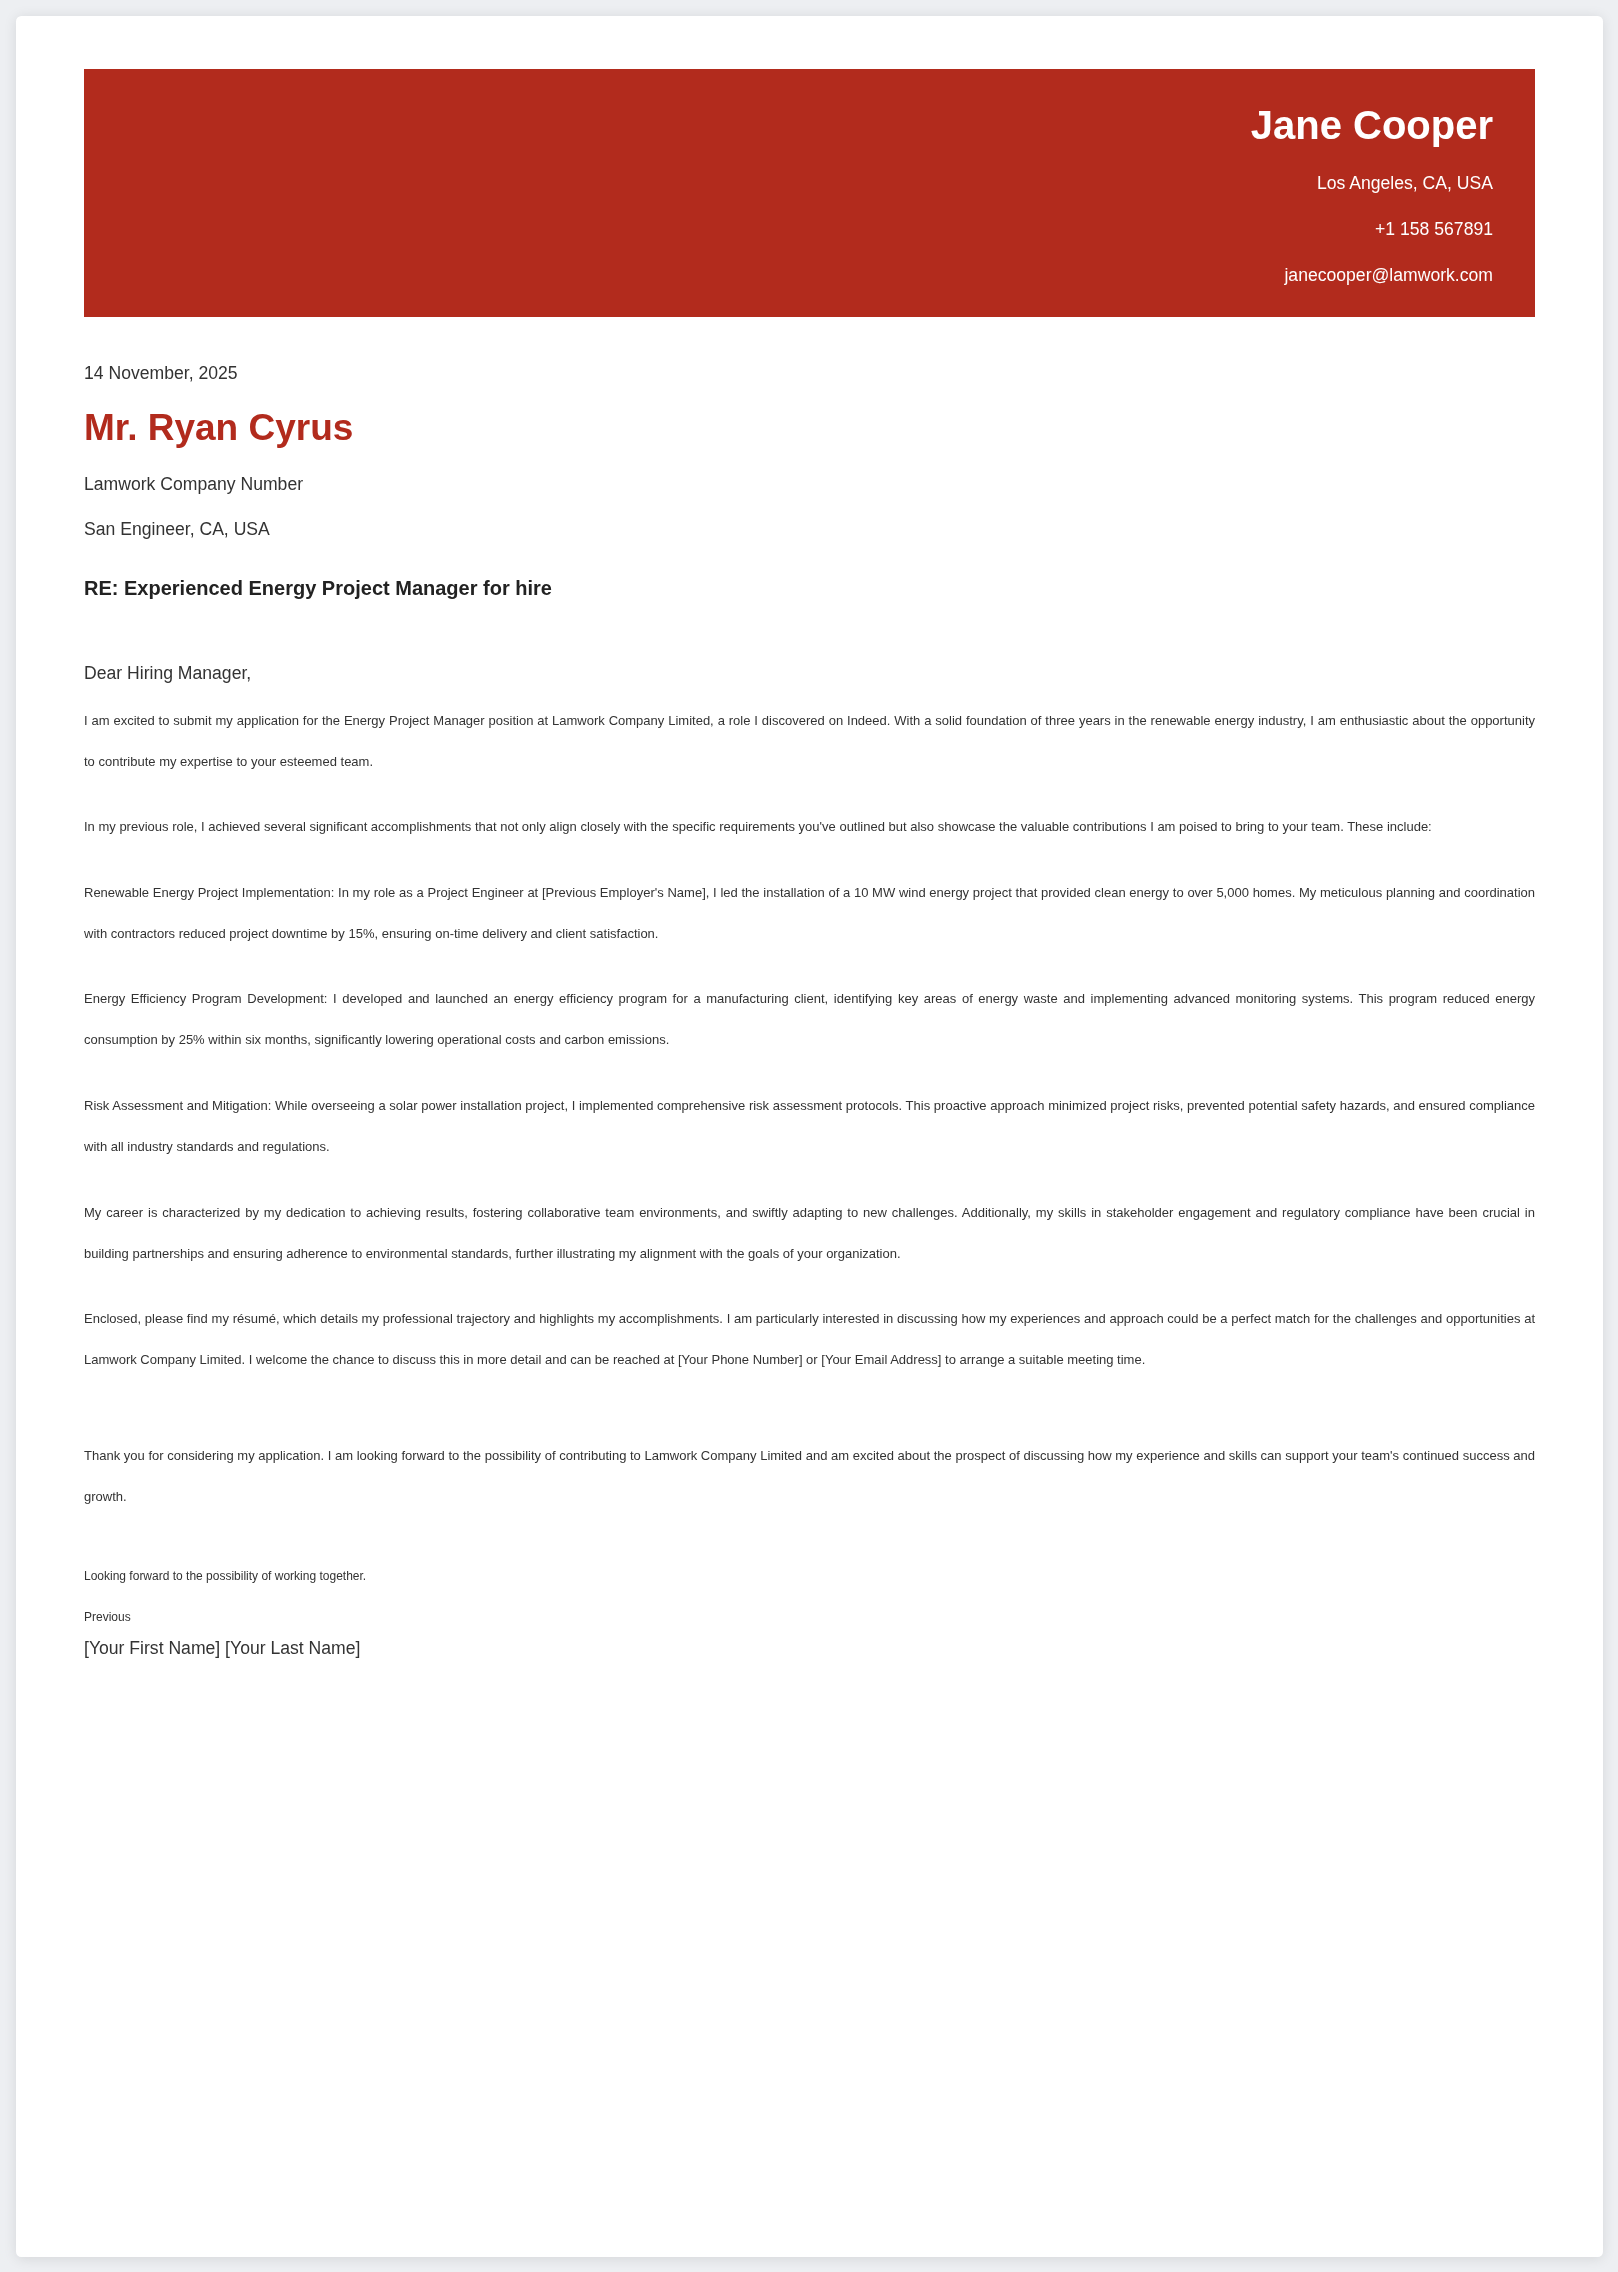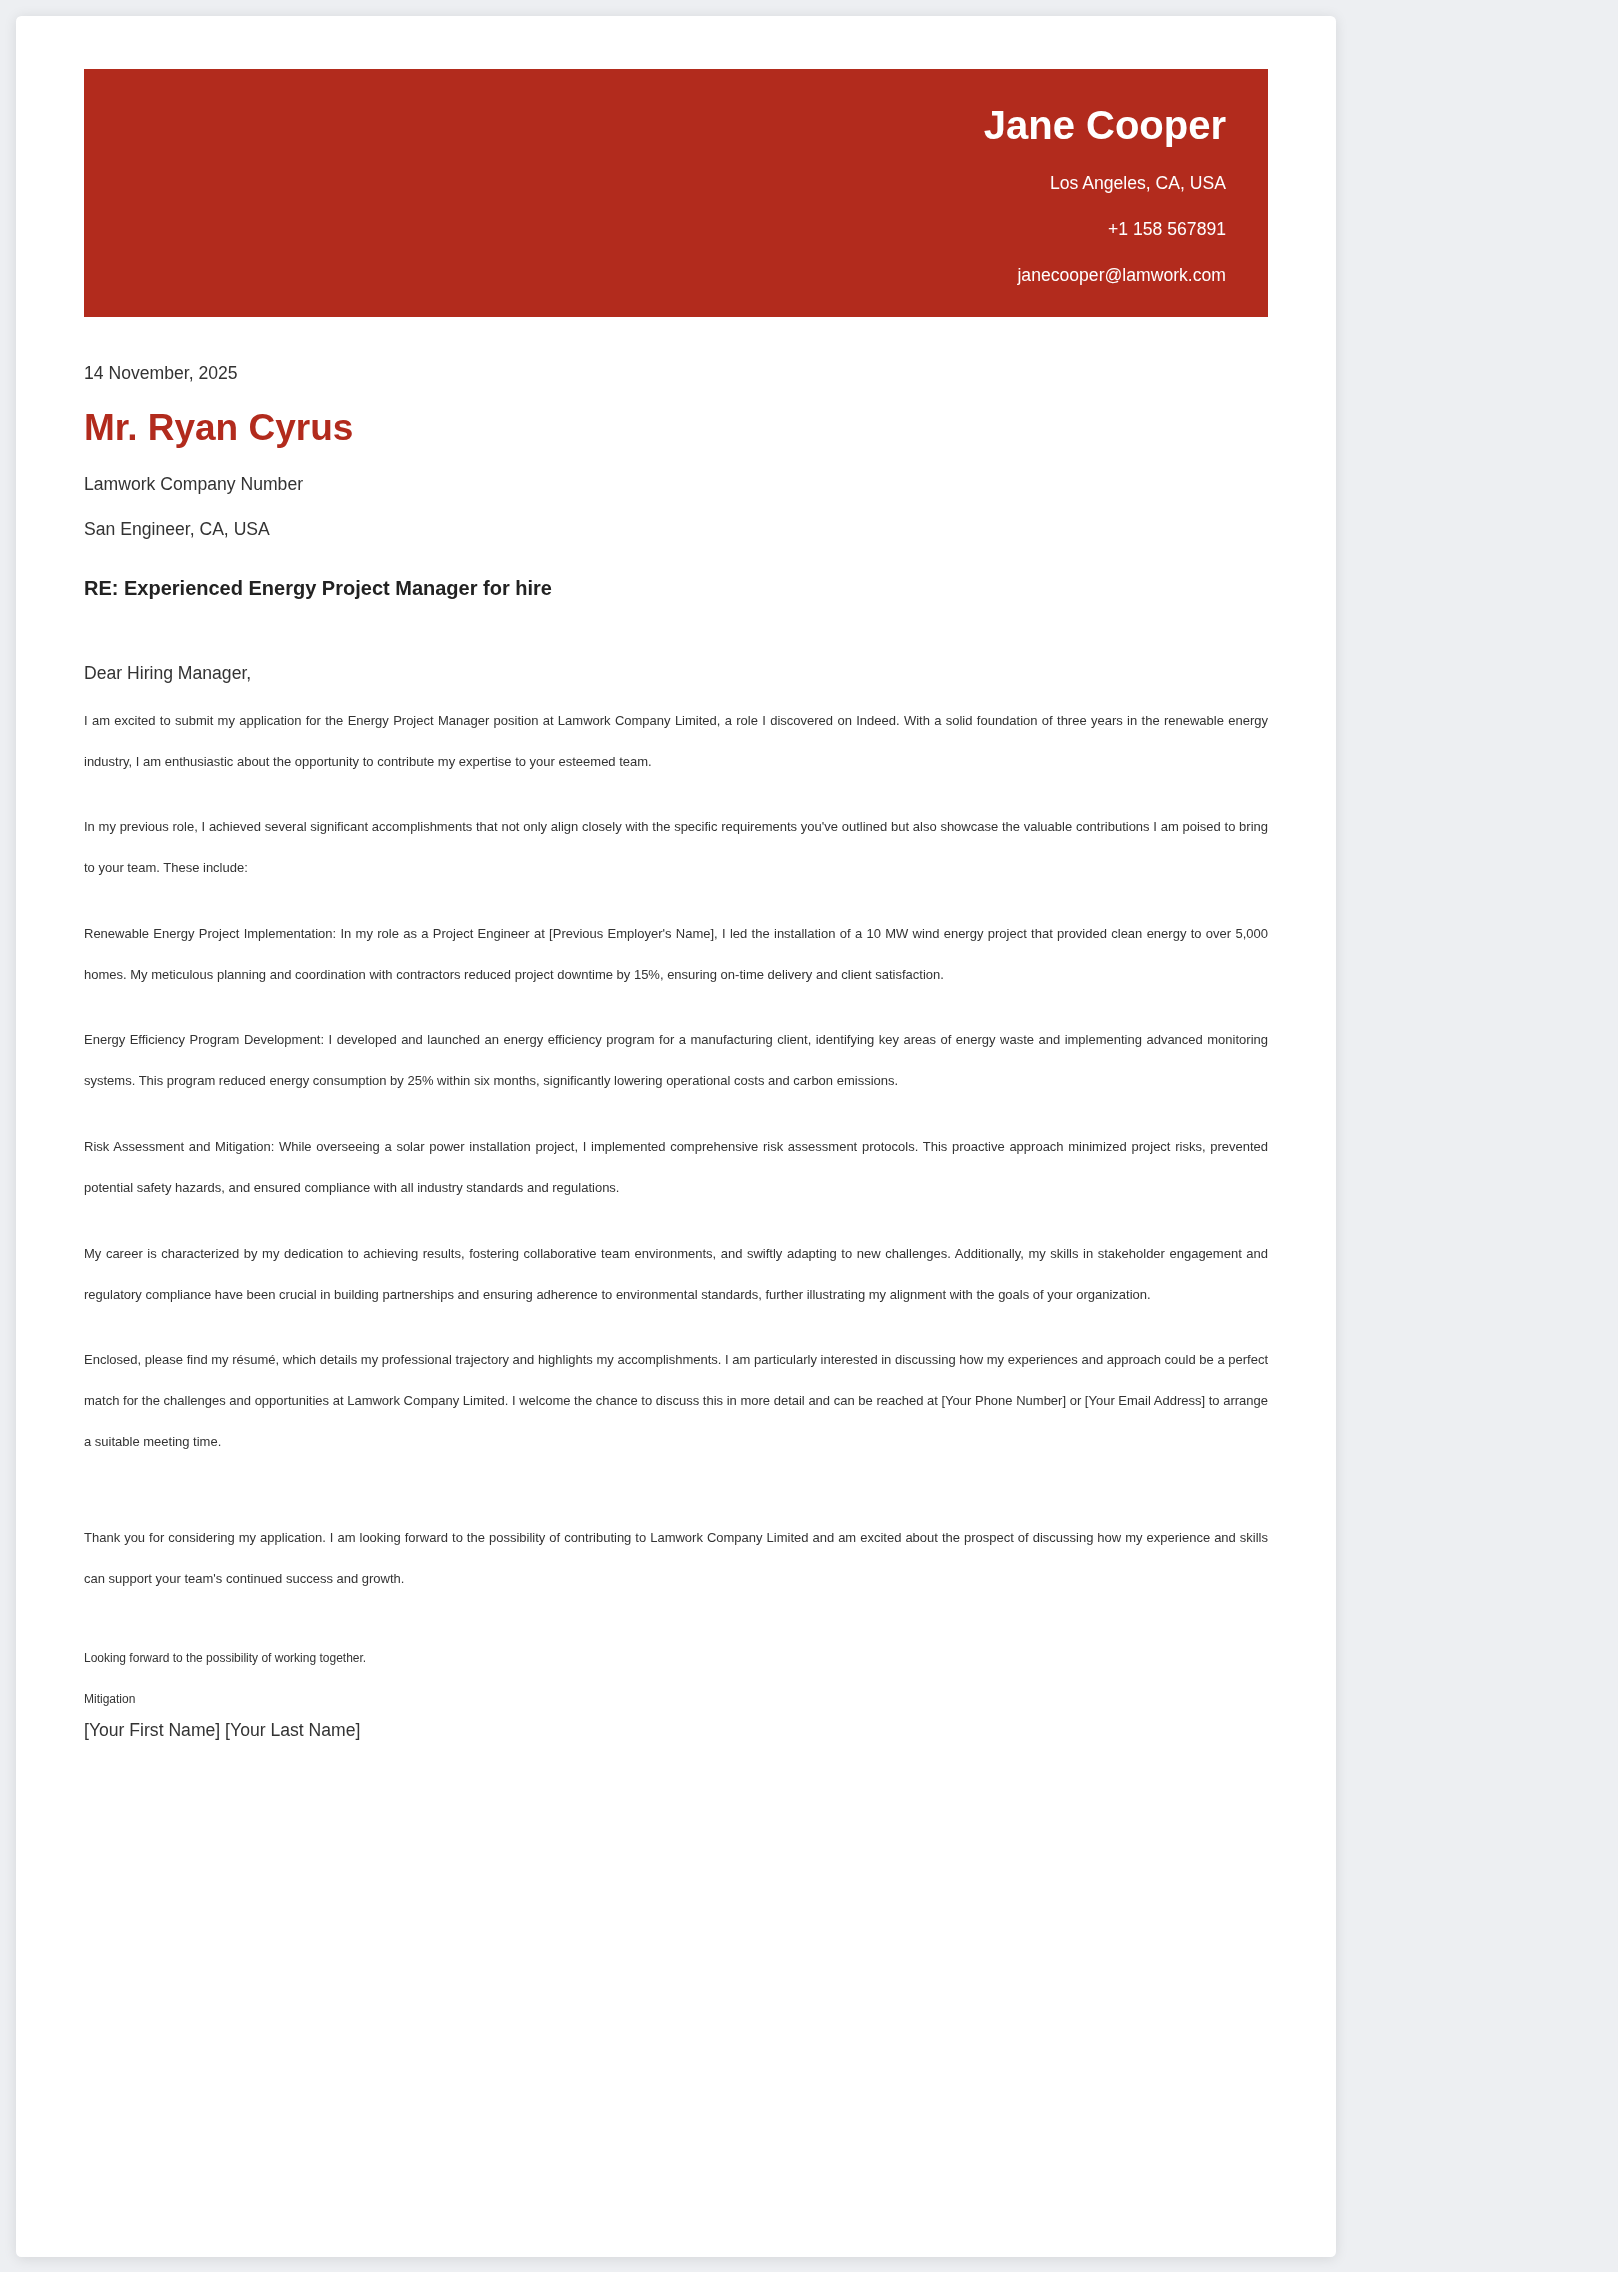--- a/index.html
+++ b/index.html
@@ -7,21 +7,21 @@
     --body-text:#333333;
   }
   *{ box-sizing:border-box; margin:0; padding:0; }
   html,body{
     width:1618px;
     background:#edeff2;
     font-family:"Liberation Sans", sans-serif;
   }
   body{ min-height:2273px; }
   .page{
-    width:1320px;
+    width:1587px;
     min-height:2241px;
     margin:16px;
     background:#ffffff;
     border-radius:5.3px;
     box-shadow:0 1.8px 12.3px rgba(0,0,0,0.10);
     overflow:hidden;
   }
   .content{
     padding:53px 68px 62px 68px;
   }
@@ -128,20 +128,20 @@
       <p>Renewable Energy Project Implementation: In my role as a Project Engineer at [Previous Employer's Name], I led the installation of a 10 MW wind energy project that provided clean energy to over 5,000 homes. My meticulous planning and coordination with contractors reduced project downtime by 15%, ensuring on-time delivery and client satisfaction.</p>
       <p>Energy Efficiency Program Development: I developed and launched an energy efficiency program for a manufacturing client, identifying key areas of energy waste and implementing advanced monitoring systems. This program reduced energy consumption by 25% within six months, significantly lowering operational costs and carbon emissions.</p>
       <p>Risk Assessment and Mitigation: While overseeing a solar power installation project, I implemented comprehensive risk assessment protocols. This proactive approach minimized project risks, prevented potential safety hazards, and ensured compliance with all industry standards and regulations.</p>
       <p>My career is characterized by my dedication to achieving results, fostering collaborative team environments, and swiftly adapting to new challenges. Additionally, my skills in stakeholder engagement and regulatory compliance have been crucial in building partnerships and ensuring adherence to environmental standards, further illustrating my alignment with the goals of your organization.</p>
       <p>Enclosed, please find my résumé, which details my professional trajectory and highlights my accomplishments. I am particularly interested in discussing how my experiences and approach could be a perfect match for the challenges and opportunities at Lamwork Company Limited. I welcome the chance to discuss this in more detail and can be reached at [Your Phone Number] or [Your Email Address] to arrange a suitable meeting time.</p>
       <p class="gap-top">Thank you for considering my application. I am looking forward to the possibility of contributing to Lamwork Company Limited and am excited about the prospect of discussing how my experience and skills can support your team's continued success and growth.</p>
     </div>
 
     <div class="closing-block">
       <div class="closing-line">Looking forward to the possibility of working together.</div>
-      <div class="signoff">Mitigation</div>
+      <div class="signoff">Previous</div>
     </div>
 
     <div class="signature">[Your First Name] [Your Last Name]</div>
 
   </div>
 </div>
 
 
 </body></html>

